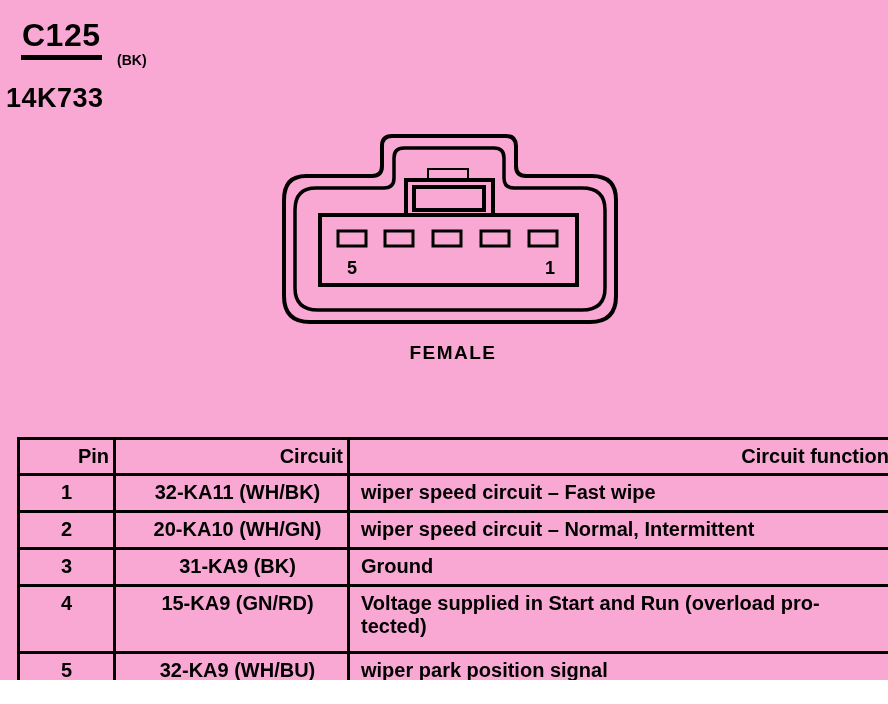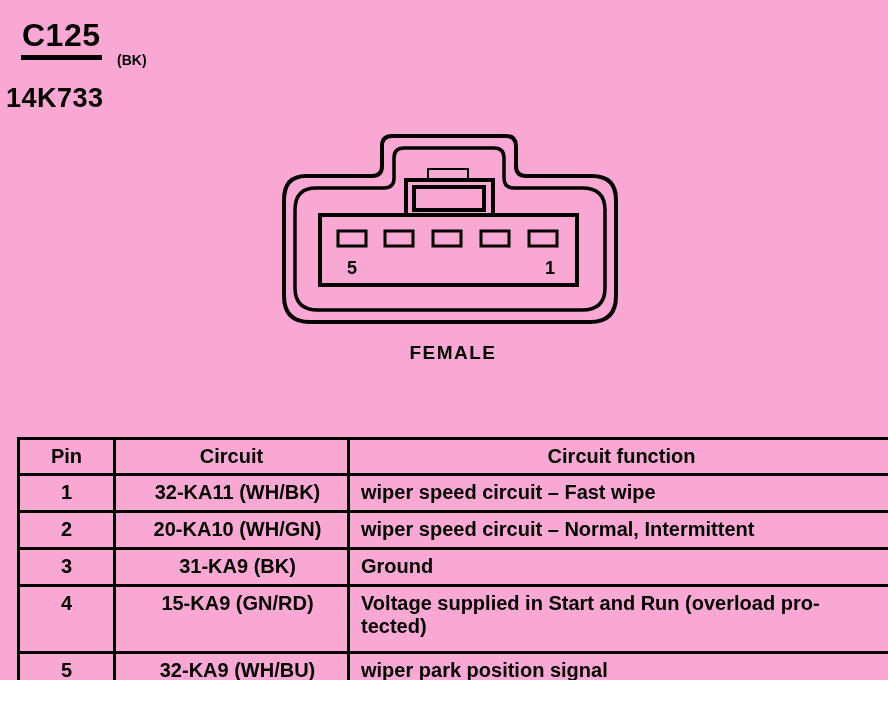--- a/index.html
+++ b/index.html
@@ -63,21 +63,21 @@
   }
   .pinout-table th, .pinout-table td {
     border: 3px solid #000;
     vertical-align: top;
     white-space: pre-line;
     overflow: hidden;
   }
   .pinout-table thead tr { height: 36px; }
   .pinout-table tbody tr { height: 37px; }
   .pinout-table tbody tr:nth-child(4) { height: 67px; }
-  .pinout-table th { padding: 5px 4px 4px 4px; text-align: center; margin-left: 25px; }
+  .pinout-table th { padding: 5px 4px 4px 4px; text-align: right; margin-left: 25px; }
   .col-pin      { width: 85px;  text-align: center; padding: 5px 4px 2px 4px; }
   .col-circuit  { width: 223px; text-align: center; padding: 5px 4px 2px 16px; }
   .col-function { width: 535px; text-align: left;   padding: 5px 8px 2px 11px; }
 </style>
 </head>
 <body>
 
 <div class="page">
 
   <div class="connector-id">C125</div>

